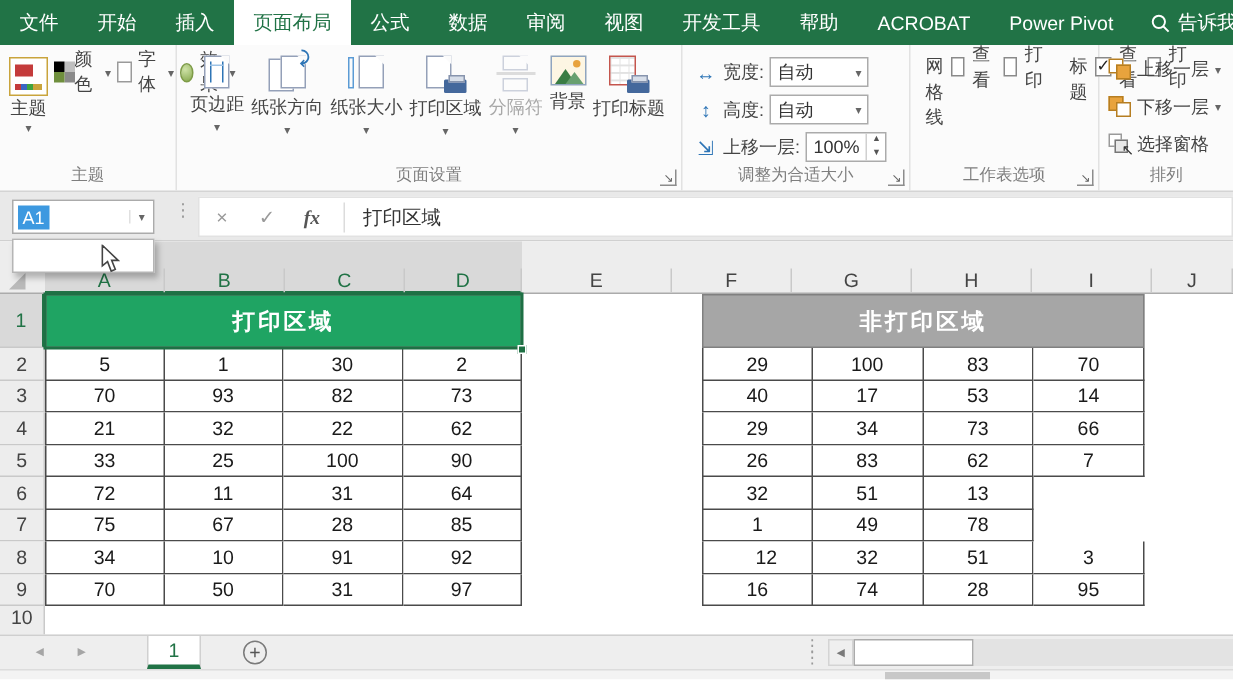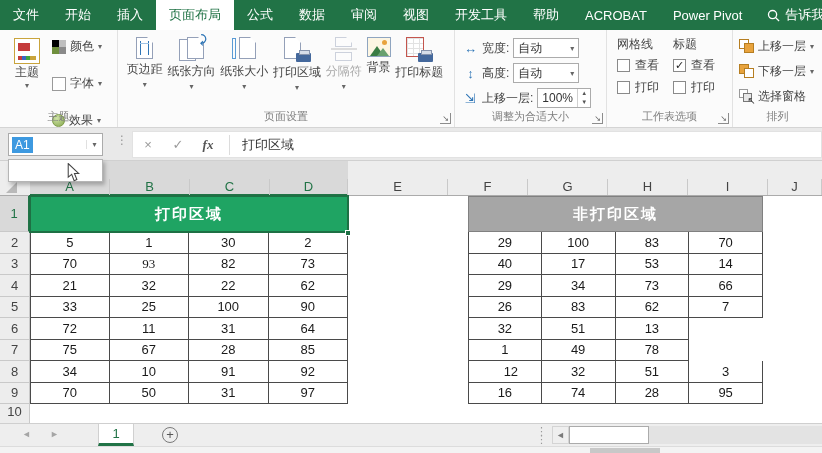--- a/index.html
+++ b/index.html
@@ -16,41 +16,41 @@
   
   .ribbon { position:absolute; left:0; top:30px; width:822px; height:98px; background:#fbfbfb; border-bottom:1px solid #d4d4d4; display:flex; }
   .group { position:relative; height:100%; border-right:1px solid #e2e2e2; }
   .group-label { position:absolute; bottom:3px; left:0; right:0; text-align:center; font-size:11px; color:#7e7e7e; }
   .launcher { position:absolute; bottom:3px; right:3px; width:11px; height:11px; border-right:1px solid #8c8c8c; border-bottom:1px solid #8c8c8c; font-size:8px; color:#666; line-height:9px; text-align:right; }
   .launcher span{ position:absolute; right:1px; bottom:0; font-size:8px;}
 
   .g-themes { width:118px; display:flex; padding:6px 4px 18px 6px; gap:4px; }
   .bigbtn { width:42px; display:flex; flex-direction:column; align-items:center; font-size:12px; color:#444; padding-top:2px; }
   .bigbtn .caret { font-size:8px; color:#666; }
-  .smallcol { display:flex; flex-direction:column; justify-content:flex-start; gap:20px; padding-top:2px; }
+  .smallcol { display:flex; flex-direction:row; justify-content:flex-start; gap:4px; padding-top:2px; }
   .smallrow { display:flex; align-items:center; gap:4px; font-size:12px; color:#444; height:20px; }
   .smallrow .caret { font-size:8px; color:#666; }
 
   .g-pagesetup { width:337px; display:flex; justify-content:space-evenly; padding:5px 6px 18px 4px; }
   .psbtn { display:flex; flex-direction:column; align-items:center; justify-content:flex-start; font-size:12px; color:#444; gap:2px; padding-top:2px; }
   .psbtn .caret { font-size:8px; color:#666; }
   .psbtn.disabled { color:#a8a8a8; }
   .psbtn.disabled .icon { opacity:.45; }
 
   .g-scale { width:152px; padding:8px 6px 18px 8px; display:flex; flex-direction:column; gap:5px; }
   .field-row { display:flex; align-items:center; gap:4px; font-size:12px; color:#444; height:20px; }
   .dropdown { width:66px; height:20px; background:#fff; border:1px solid #ababab; display:flex; align-items:center; justify-content:space-between; padding:0 4px; font-size:12px; color:#333; }
   .dropdown .caret { font-size:8px; color:#666; }
   .spinner { width:54px; height:20px; background:#fff; border:1px solid #ababab; display:flex; align-items:stretch; font-size:12px; color:#333; }
   .spinner .val { flex:1; display:flex; align-items:center; padding-left:4px; }
   .spinner .spins { width:13px; border-left:1px solid #d0d0d0; display:flex; flex-direction:column; }
   .spinner .spins div { flex:1; font-size:6px; color:#555; text-align:center; line-height:9px; }
 
   .g-sheetopt { width:126px; padding:6px 4px 18px 10px; display:flex; gap:14px; }
-  .so-col { display:flex; flex-direction:column; gap:5px; font-size:12px; color:#444; }
+  .so-col { display:flex; flex-direction:row; gap:5px; font-size:12px; color:#444; }
   .so-title { height:16px; }
   .checkrow { display:flex; align-items:center; gap:5px; height:17px; }
   .cb { width:13px; height:13px; border:1px solid #8a8a8a; background:#fff; font-size:11px; line-height:11px; text-align:center; color:#222; }
 
   .g-arrange { width:89px; padding:6px 2px 18px 6px; display:flex; flex-direction:column; gap:5px; }
   .arr-row { display:flex; align-items:center; gap:4px; font-size:12px; color:#444; height:20px; white-space:nowrap; }
   .arr-row .caret { font-size:8px; color:#666; }
 
   
   .icon { position:relative; display:inline-block; }
@@ -422,21 +422,21 @@
       <div class="ttitle" style="background: rgb(31, 164, 99);">打印区域</div>
       <div id="print-body">
           <div class="trow">
             <div class="tcell" style="width: 25%;">5</div>
             <div class="tcell" style="width: 25%;">1</div>
             <div class="tcell" style="width: 25%;">30</div>
             <div class="tcell" style="width: 25%;">2</div>
           </div>
           <div class="trow">
             <div class="tcell" style="width: 25%;">70</div>
-            <div class="tcell" style="width: 25%; font-family: Liberation Serif, serif;">93</div>
+            <div class="tcell" style="width: 25%;">93</div>
             <div class="tcell" style="width: 25%;">82</div>
             <div class="tcell" style="width: 25%;">73</div>
           </div>
           <div class="trow">
             <div class="tcell" style="width: 25%;">21</div>
             <div class="tcell" style="width: 25%;">32</div>
             <div class="tcell" style="width: 25%;">22</div>
             <div class="tcell" style="width: 25%;">62</div>
           </div>
           <div class="trow">

